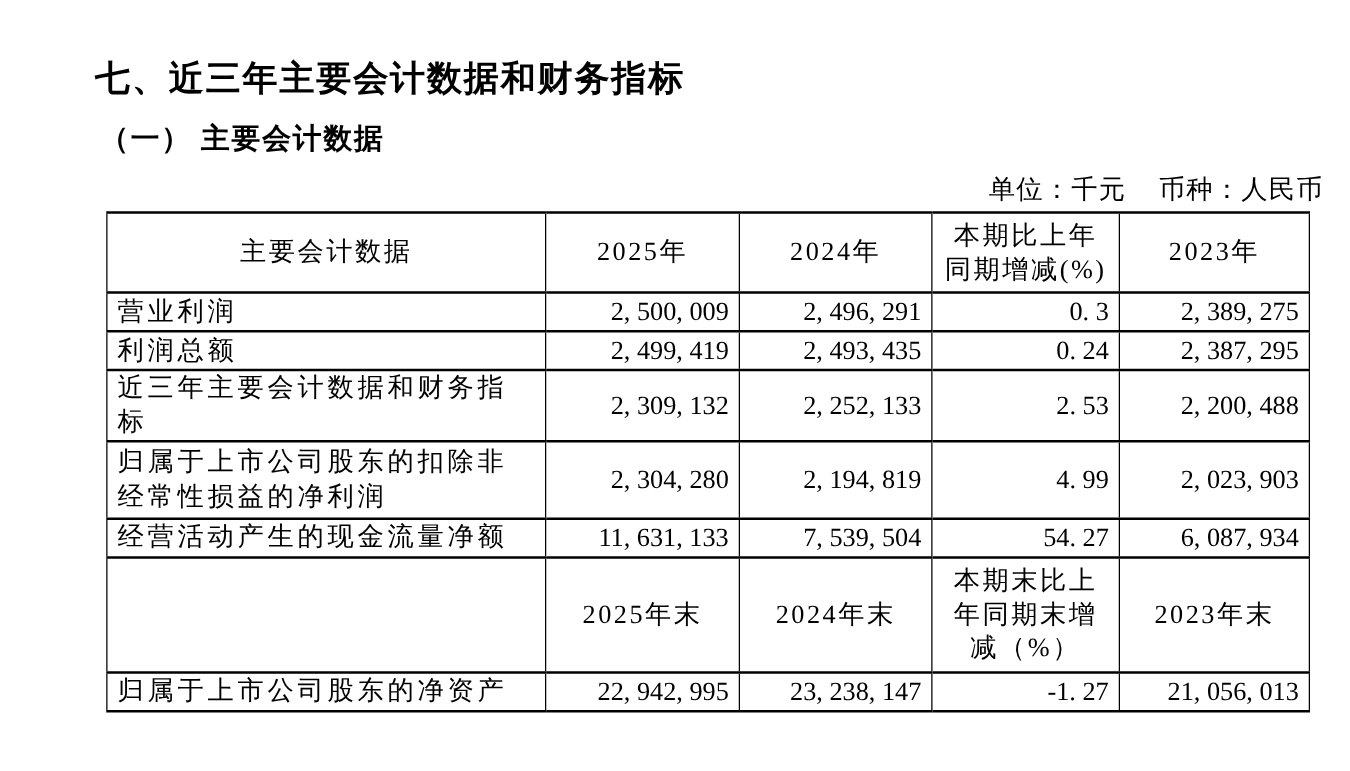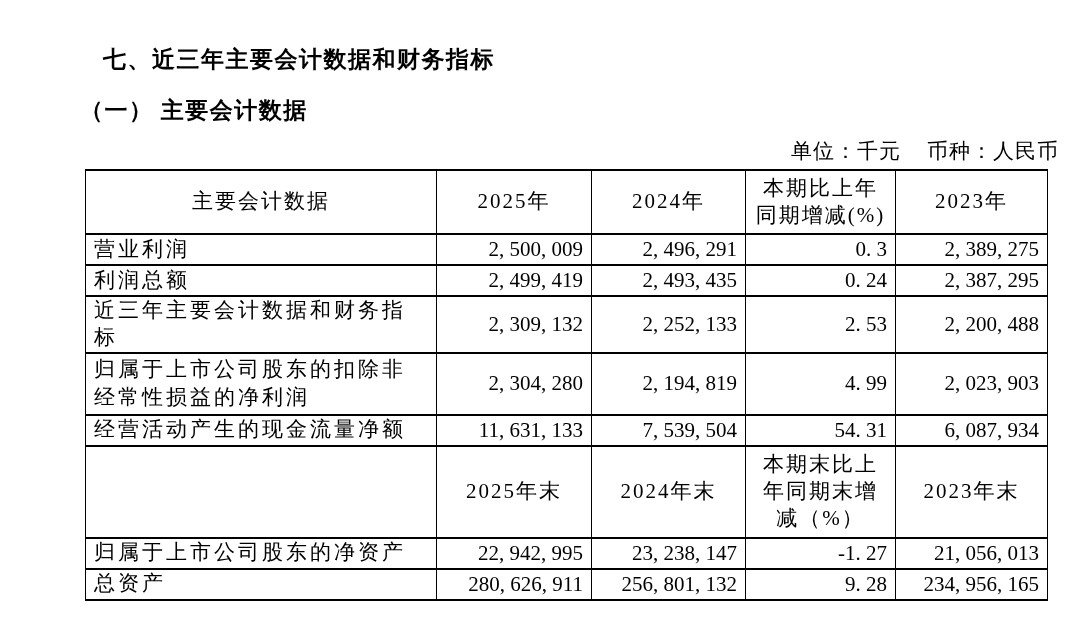--- a/index.html
+++ b/index.html
@@ -11,22 +11,22 @@
   }
   .page {
     position: relative;
     width: 1080px;
     height: 617px;
     background: #ffffff;
     overflow: hidden;
   }
   .section-title {
     position: absolute;
-    left: 103px; top: 44px;
-    font-size: 23px;
+    left: 76px; top: 44px;
+    font-size: 28px;
     font-weight: bold;
     letter-spacing: 1.5px;
     white-space: nowrap;
   }
   .subsection-title {
     position: absolute;
     left: 80px; top: 95px;
     font-size: 23px;
     font-weight: bold;
     letter-spacing: 1.5px;
@@ -129,21 +129,21 @@
       <td class="num">2, 304, 280</td>
       <td class="num">2, 194, 819</td>
       <td class="num">4. 99</td>
       <td class="num">2, 023, 903</td>
     </tr>
 
     <tr class="drow">
       <td class="lbl">经营活动产生的现金流量净额</td>
       <td class="num">11, 631, 133</td>
       <td class="num">7, 539, 504</td>
-      <td class="num">54. 31</td>
+      <td class="num">54. 27</td>
       <td class="num">6, 087, 934</td>
     </tr>
 
     <tr class="hrow2">
       <td class="ctr"></td>
       <td class="ctr">2025年末</td>
       <td class="ctr">2024年末</td>
       <td class="ctr">
         <div>本期末比上</div>
         <div>年同期末增</div>
@@ -153,23 +153,16 @@
     </tr>
 
     <tr class="drow">
       <td class="lbl">归属于上市公司股东的净资产</td>
       <td class="num">22, 942, 995</td>
       <td class="num">23, 238, 147</td>
       <td class="num">-1. 27</td>
       <td class="num">21, 056, 013</td>
     </tr>
 
-    <tr class="drow">
-      <td class="lbl">总资产</td>
-      <td class="num">280, 626, 911</td>
-      <td class="num">256, 801, 132</td>
-      <td class="num">9. 28</td>
-      <td class="num">234, 956, 165</td>
-    </tr>
 
   </tbody>
     </table>
 </div>
 
 </body></html>

